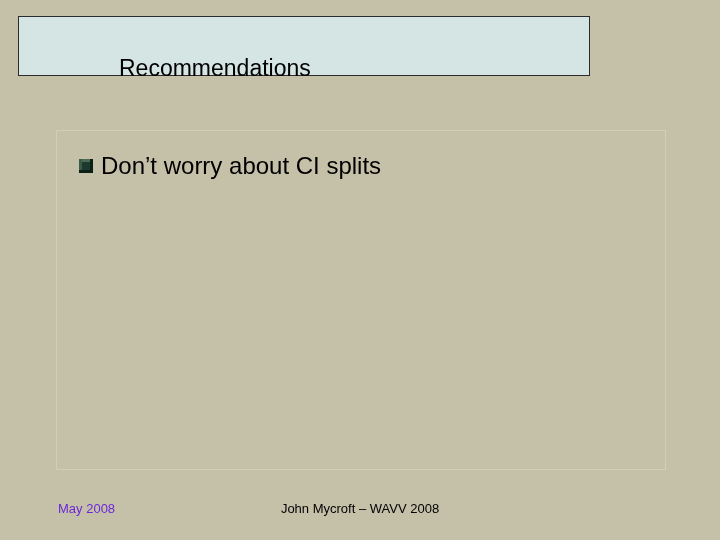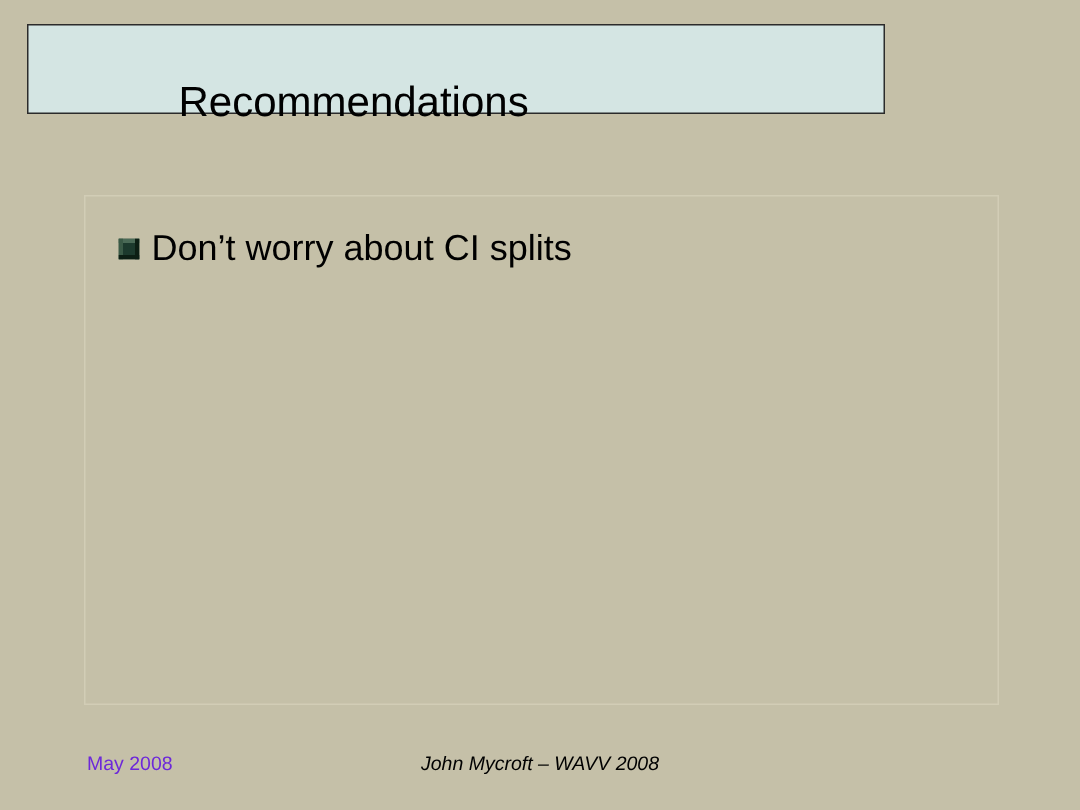--- a/index.html
+++ b/index.html
@@ -24,21 +24,21 @@
     width: 572px;
     height: 60px;
     background: #d4e5e3;
     border: 1px solid #2b2b2b;
     display: flex;
     align-items: center;
     padding-left: 100px;
     box-sizing: border-box;
   }
   .title-text {
-    font-size: 28px;
+    font-size: 23px;
     color: #000;
     font-family: Arial, sans-serif;
     margin-top: 44px;
   }
   .logo {
     position: absolute;
     right: 14px;
     top: 14px;
     width: 96px;
     height: 96px;
@@ -120,21 +120,20 @@
   }
   .footer-center {
     position: absolute;
     left: 0;
     right: 0;
     bottom: 24px;
     text-align: center;
     font-size: 13px;
     font-family: Arial, sans-serif;
     color: #000;
-    font-style: italic;
   }
 </style>
 </head>
 <body>
 
 <div class="slide">
 
   <div class="title-box">
     <span class="title-text">Recommendations</span>
   </div>

